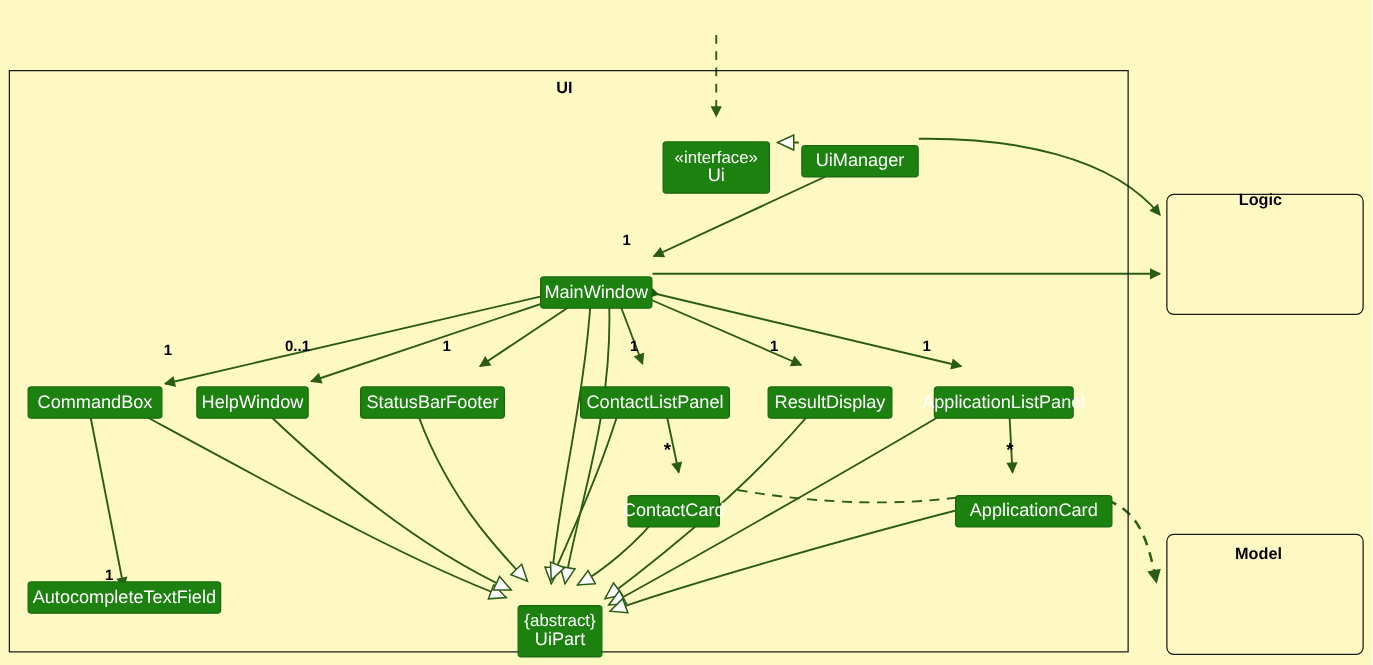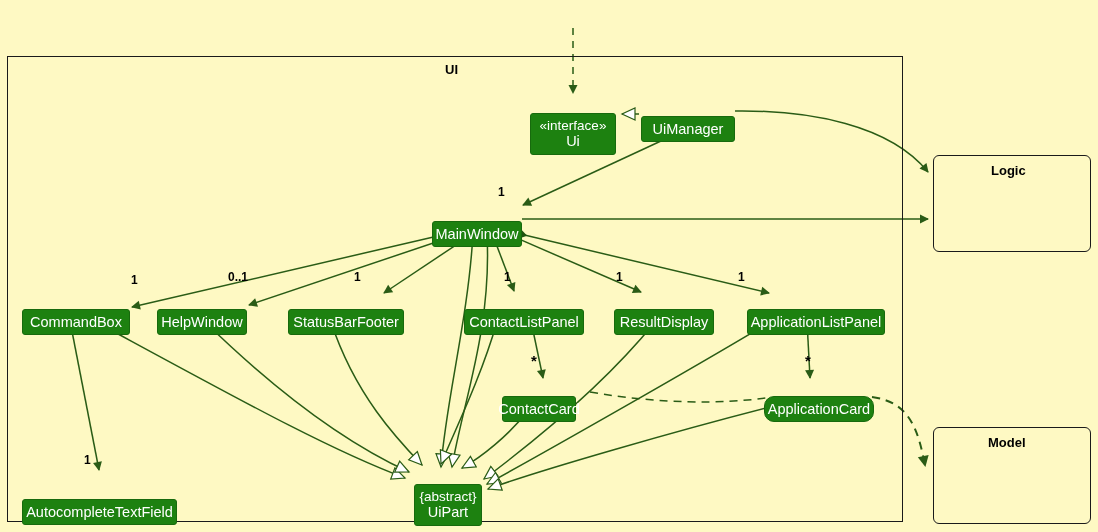--- a/index.html
+++ b/index.html
@@ -133,21 +133,21 @@
       <path d="M590,392 C660,404 720,404 766,398" stroke-dasharray="8,6"></path>
       <path d="M872,397 C910,402 918,430 925,465" stroke-dasharray="8,6" stroke-width="2" marker-end="url(#arrowDash)"></path>
 
     </g>
   </svg>
 
   <div class="pkg" style="left:7px; top:56px; width:896px; height:466px;"></div>
   <div class="pkg-title" style="left:445px; top:62px;">UI</div>
 
   <div class="pkg pkg-rounded" style="left:933px; top:155px; width:158px; height:97px;"></div>
-  <div class="pkg-title" style="left:991px; top:163px;">Logic</div>
+  <div class="pkg-title" style="left:991px; top:152px;">Logic</div>
 
   <div class="pkg pkg-rounded" style="left:933px; top:427px; width:158px; height:97px;"></div>
   <div class="pkg-title" style="left:988px; top:435px;">Model</div>
 
   <div class="cls" style="left:530px; top:98px; width:86px; height:42px;">
     <span class="stereo">«interface»</span>
     <span>Ui</span>
   </div>
 
   <div class="cls" style="left:641px; top:101px; width:94px; height:26px;">
@@ -171,33 +171,33 @@
   </div>
 
   <div class="cls" style="left:464px; top:294px; width:120px; height:26px;">
     <span>ContactListPanel</span>
   </div>
 
   <div class="cls" style="left:614px; top:294px; width:100px; height:26px;">
     <span>ResultDisplay</span>
   </div>
 
-  <div class="cls" style="left:747px; top:294px; width:138px; height:26px;">
+  <div class="cls" style="left:747px; top:294px; width:112px; height:26px;">
     <span>ApplicationListPanel</span>
   </div>
 
   <div class="cls" style="left:502px; top:381px; width:74px; height:26px;">
     <span>ContactCard</span>
   </div>
 
-  <div class="cls" style="left:764px; top:381px; width:110px; height:26px;border-radius:10px;">
+  <div class="cls" style="left:764px; top:381px; width:126px; height:26px;">
     <span>ApplicationCard</span>
   </div>
 
-  <div class="cls" style="left:22px; top:484px; width:155px; height:26px;">
+  <div class="cls" style="left:22px; top:450px; width:155px; height:26px;">
     <span>AutocompleteTextField</span>
   </div>
 
   <div class="cls" style="left:414px; top:469px; width:68px; height:42px;">
     <span class="stereo">{abstract}</span>
     <span>UiPart</span>
   </div>
 
   <div class="mult" style="left:498px; top:185px;">1</div>
   <div class="mult" style="left:131px; top:273px;">1</div>

